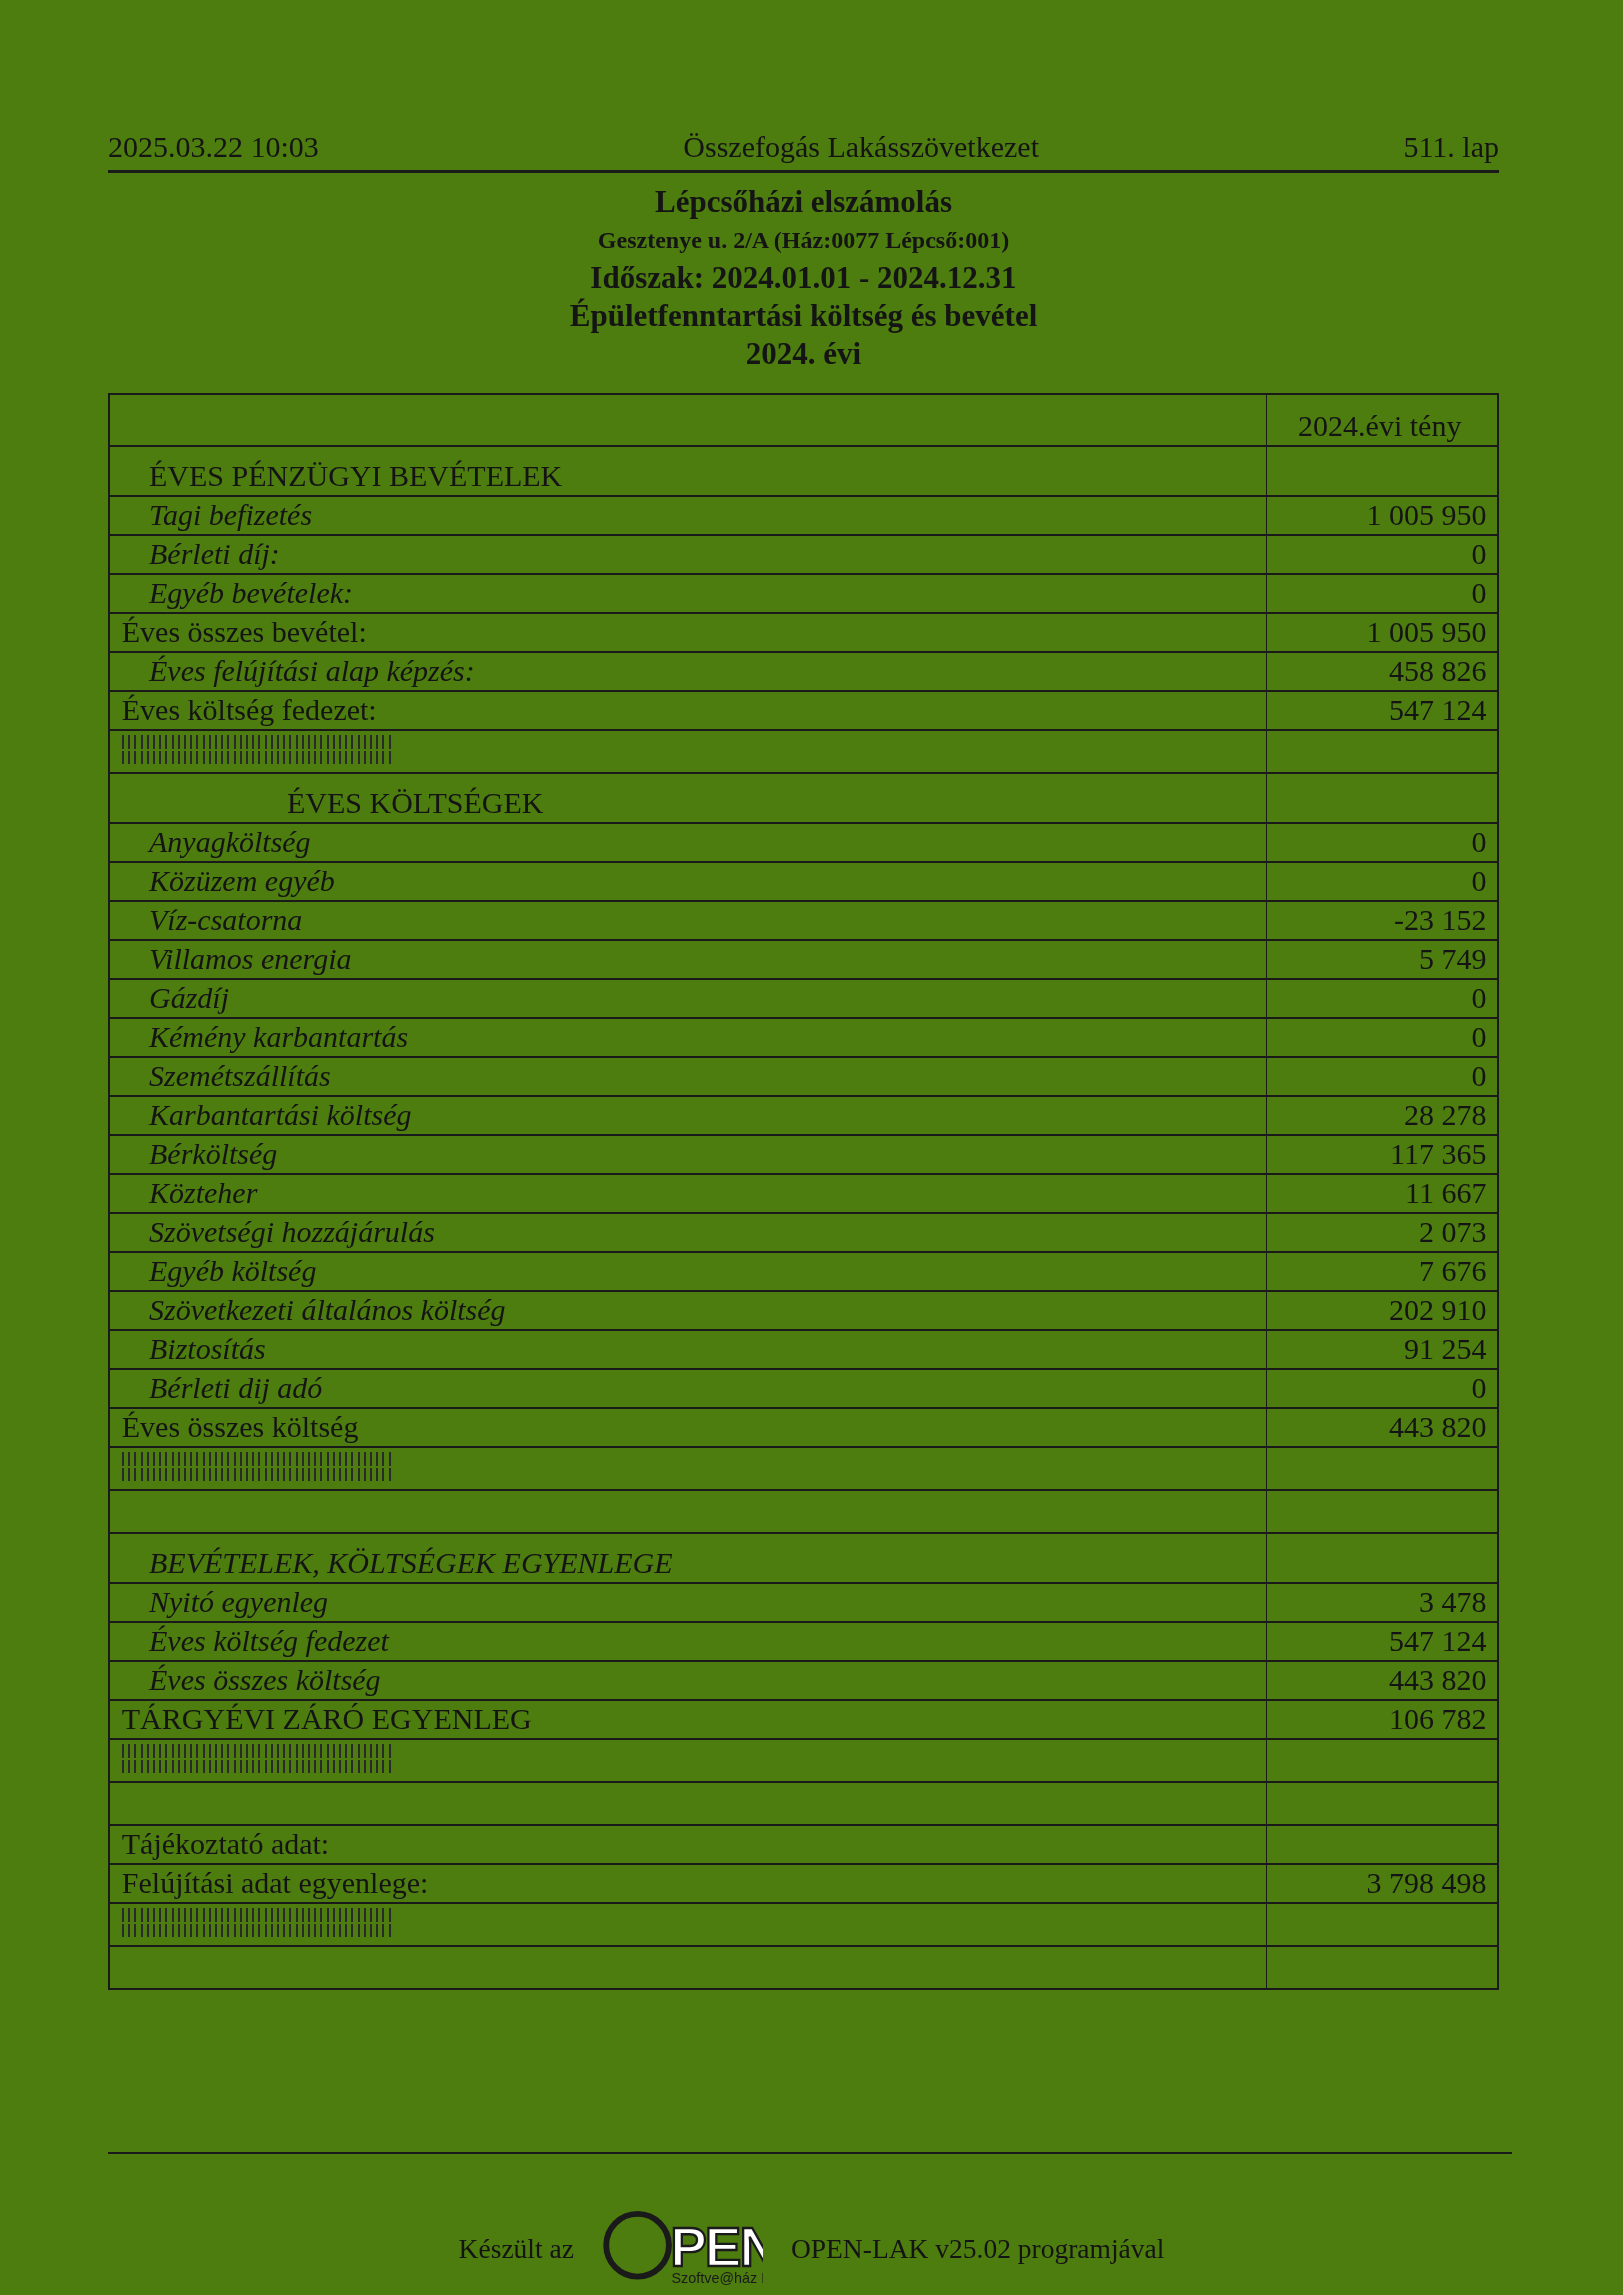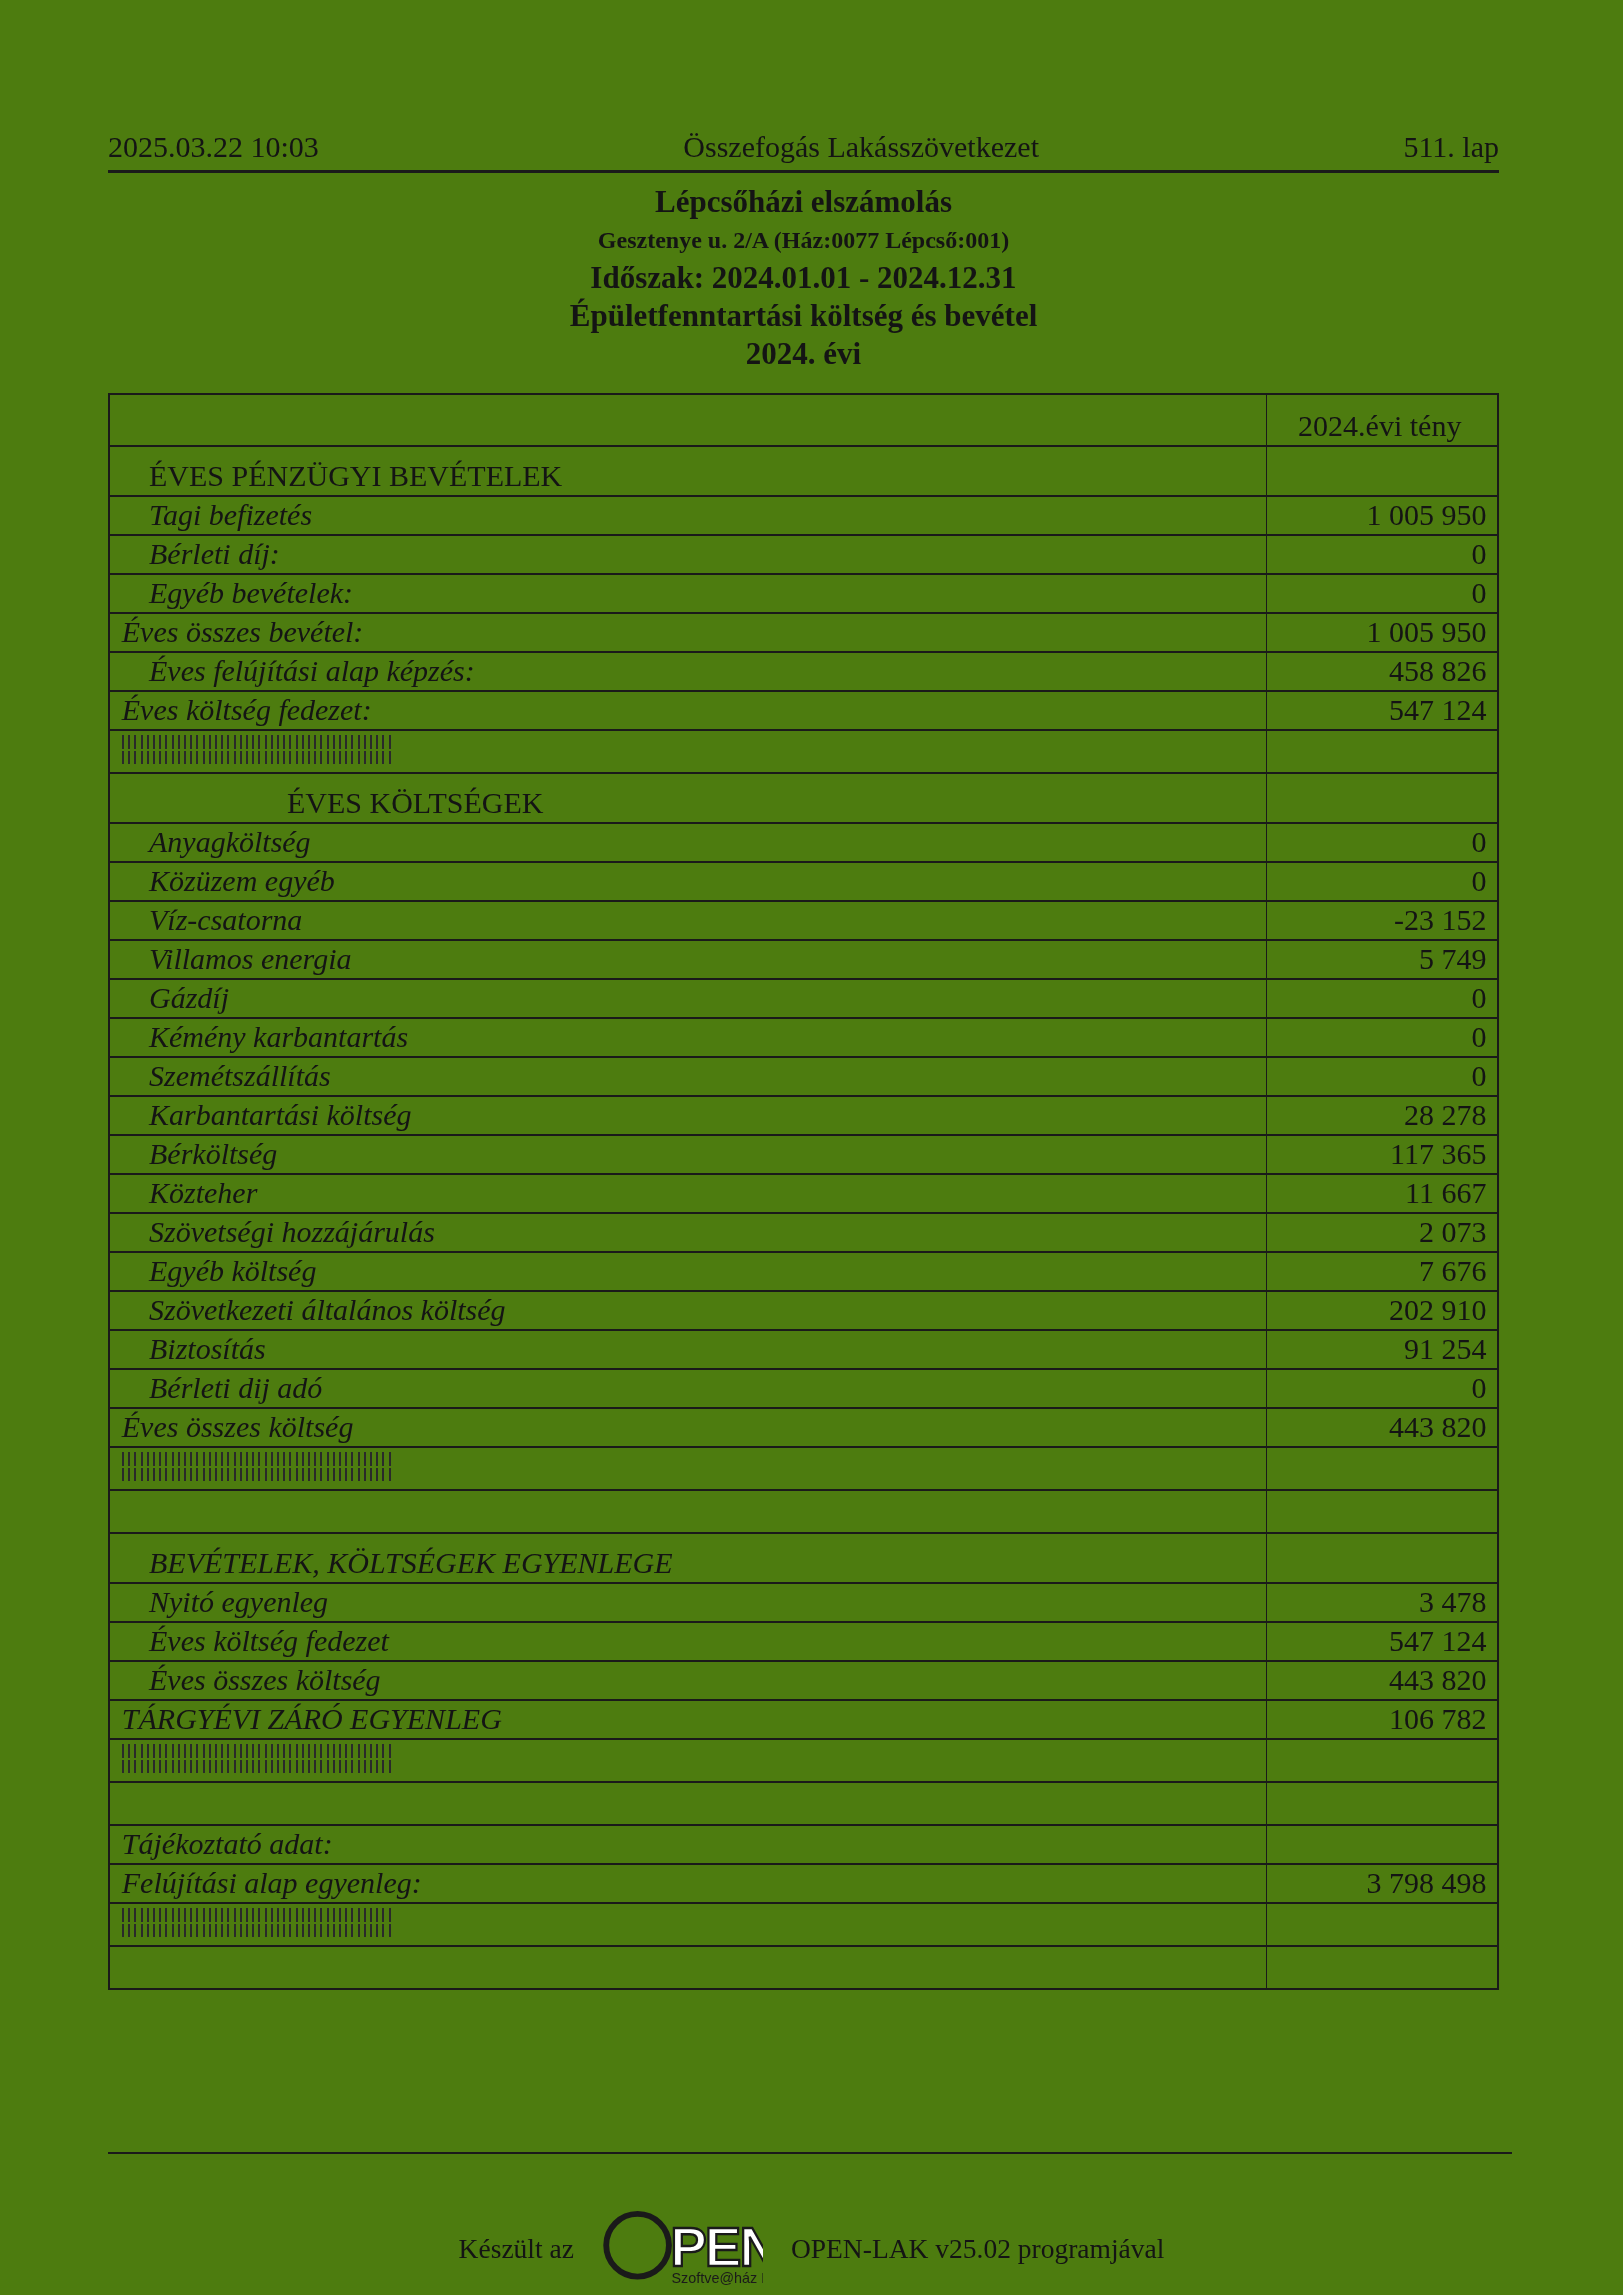--- a/index.html
+++ b/index.html
@@ -48,21 +48,21 @@
   td.value {
     border-left:1.3px solid #1a1a1a;
     text-align:right; padding-right:10.5px;
   }
   tr.row-colhead { height:52px; }
   tr.row-colhead td.value { text-align:center; padding-right:4px; }
   tr.row-section { height:50px; }
   tr.row-item, tr.row-total { height:39px; }
   tr.row-hatch { height:43px; }
   tr.row-blank { height:43px; }
-  td.ind0 { padding-left:11.8px;font-style:italic; }
+  td.ind0 { padding-left:11.8px; }
   td.ind1 { padding-left:39px;font-style:italic; }
   td.ind2 { padding-left:39px;margin-top:13px; }
   td.ind3 { padding-left:177px; }
   td.hatch-cell { vertical-align:middle; }
   .hatch-strip {
     height:13.7px; width:270px; margin:2px 0 2px 11.8px;
     background:repeating-linear-gradient(90deg,#2a2a2a 0 2px,transparent 2px 6.2px);
   }
 
   
@@ -250,21 +250,21 @@
           </tr>
           <tr class="row-blank">
             <td class="ind0"></td>
             <td class="value"></td>
           </tr>
           <tr class="row-total">
             <td class="ind0">Tájékoztató adat:</td>
             <td class="value"></td>
           </tr>
           <tr class="row-total">
-            <td class="ind0">Felújítási alap egyenleg:</td>
+            <td class="ind0">Felújítási adat egyenlege:</td>
             <td class="value">3 798 498</td>
           </tr>
           <tr class="row-hatch">
             <td class="ind0 hatch-cell" style="padding-left: 0px;">
               <div class="hatch-strip"></div>
               <div class="hatch-strip"></div>
             </td>
             <td class="value"></td>
           </tr>
           <tr class="row-blank">

